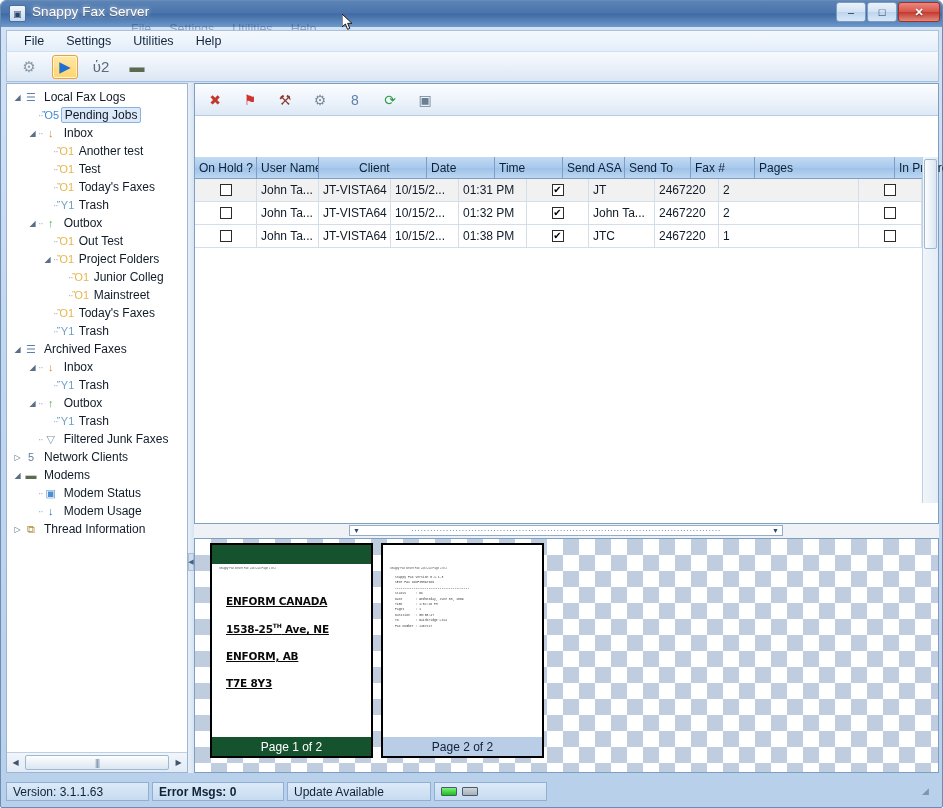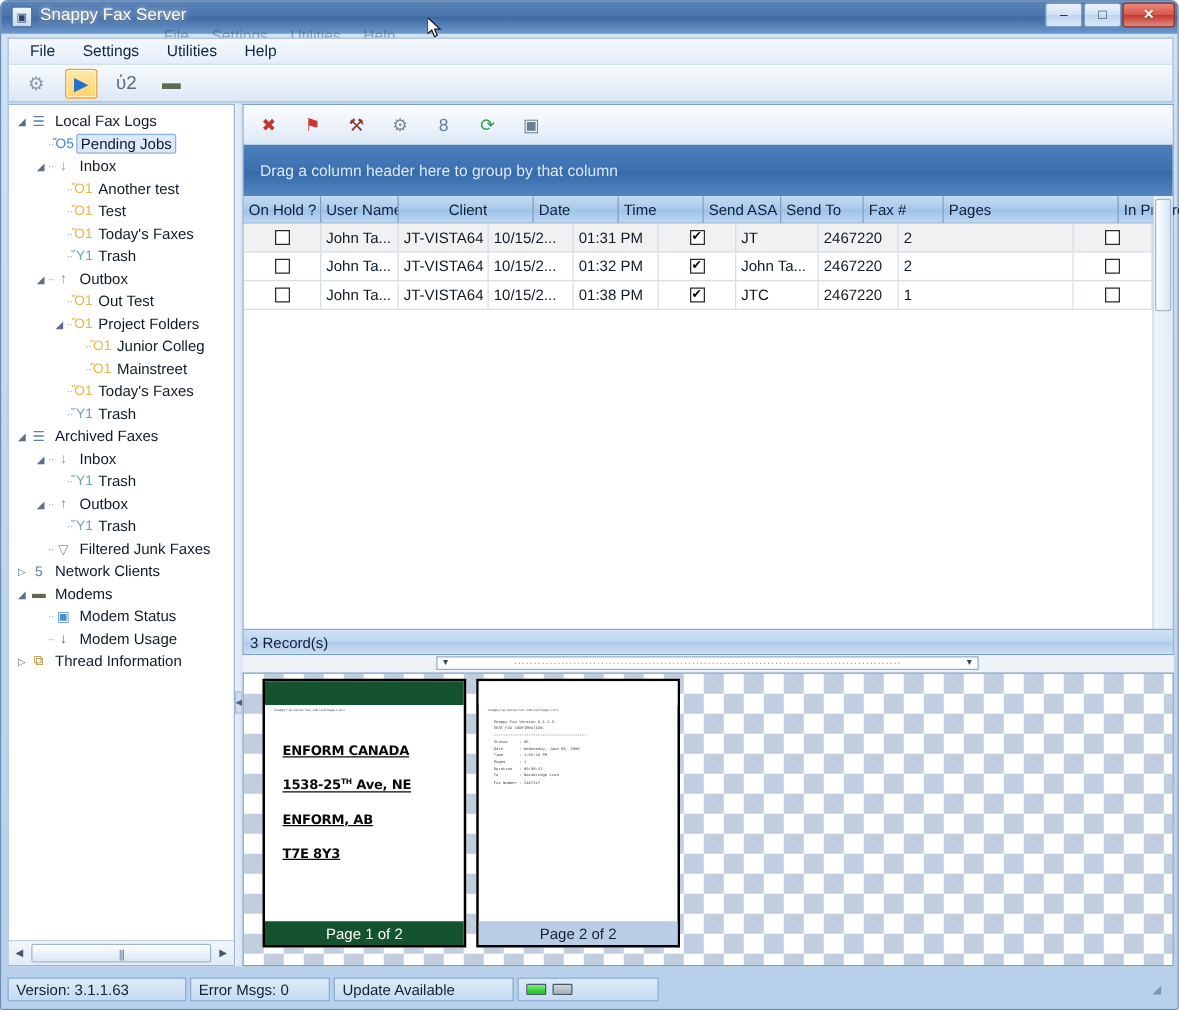--- a/index.html
+++ b/index.html
@@ -211,21 +211,21 @@
   .fax-line sup { font-size:6px; }
   .conf { position:absolute; left:12px; top:30px; width:140px; font-family:"Liberation Mono", monospace; font-size:3.1px; color:#3a3a3a; line-height:1.75; white-space:pre; }
 
   
   #statusbar { position:absolute; left:5px; bottom:5px; width:933px; height:21px; display:flex; align-items:center; gap:3px; }
   .statuscell {
     height:19px; background: linear-gradient(to bottom,#ddeaf8,#c6dbf1);
     border:1px solid #8fb0d4; display:flex; align-items:center;
     padding:0 6px; font-size:12px; color:#0f2236;
   }
-  #sc1 { width:143px; } #sc2 { width:112px; } #sc3 { width:144px; } #sc4 { width:113px; gap:5px; }
+  #sc1 { width:143px; } #sc2 { width:132px;font-weight:bold; } #sc3 { width:144px; } #sc4 { width:113px; gap:5px; }
   .modem-led { width:16px; height:9px; border:1px solid #4a5a6b; border-radius:1px; }
   .led-on { background:linear-gradient(to bottom,#7ef07e,#17c017); }
   .led-off { background:linear-gradient(to bottom,#cfd6da,#a6b0b8); }
   #resize-grip { position:absolute; right:4px; bottom:3px; width:13px; height:13px; color:#7f95ad; font-size:9px; }
 
   
   #cursor { position:absolute; left:341px; top:13px; width:12px; height:18px; pointer-events:none; }
 </style>
 </head>
 <body>
@@ -451,23 +451,20 @@
         <div class="gtbtn">
           <span style="font-size:14px;color:#5c7fa8">὚8</span>
         </div>
         <div class="gtbtn">
           <span style="font-size:14px;color:#2e9b46">⟳</span>
         </div>
         <div class="gtbtn">
           <span style="font-size:14px;color:#6b7f93">▣</span>
         </div>
       </div>
-    <div id="groupbar">
-      <span>Drag a column header here to group by that column</span>
-    </div>
     <div id="headerrow">
         <div class="hcell" style="width: 62px; flex: 0 0 62px;">
           <span>On Hold ?</span>
         </div>
         <div class="hcell" style="width: 62px; flex: 0 0 62px;">
           <span>User Name</span>
         </div>
         <div class="hcell" style="width: 72px; flex: 0 0 72px; margin-left: 36px;">
           <span>Client</span>
         </div>
@@ -586,23 +583,20 @@
           <div class="cell" style="width: 140px; flex: 0 0 140px;">
             <span>1</span>
           </div>
           <div class="cell center" style="width: 63px; flex: 0 0 63px;">
             <span class="chk"></span>
           </div>
         </div>
       </div>
     <div id="grid-vscroll">
       <div id="grid-vthumb"></div>
-    </div>
-    <div id="recordbar">
-      <span>3 Record(s)</span>
     </div>
   </div>
 
   <div id="hsplit">
     <div id="hsplit-handle">
       <span>▼</span>
       <span id="hsplit-dots">··································································································</span>
       <span>▼</span>
     </div>
   </div>

